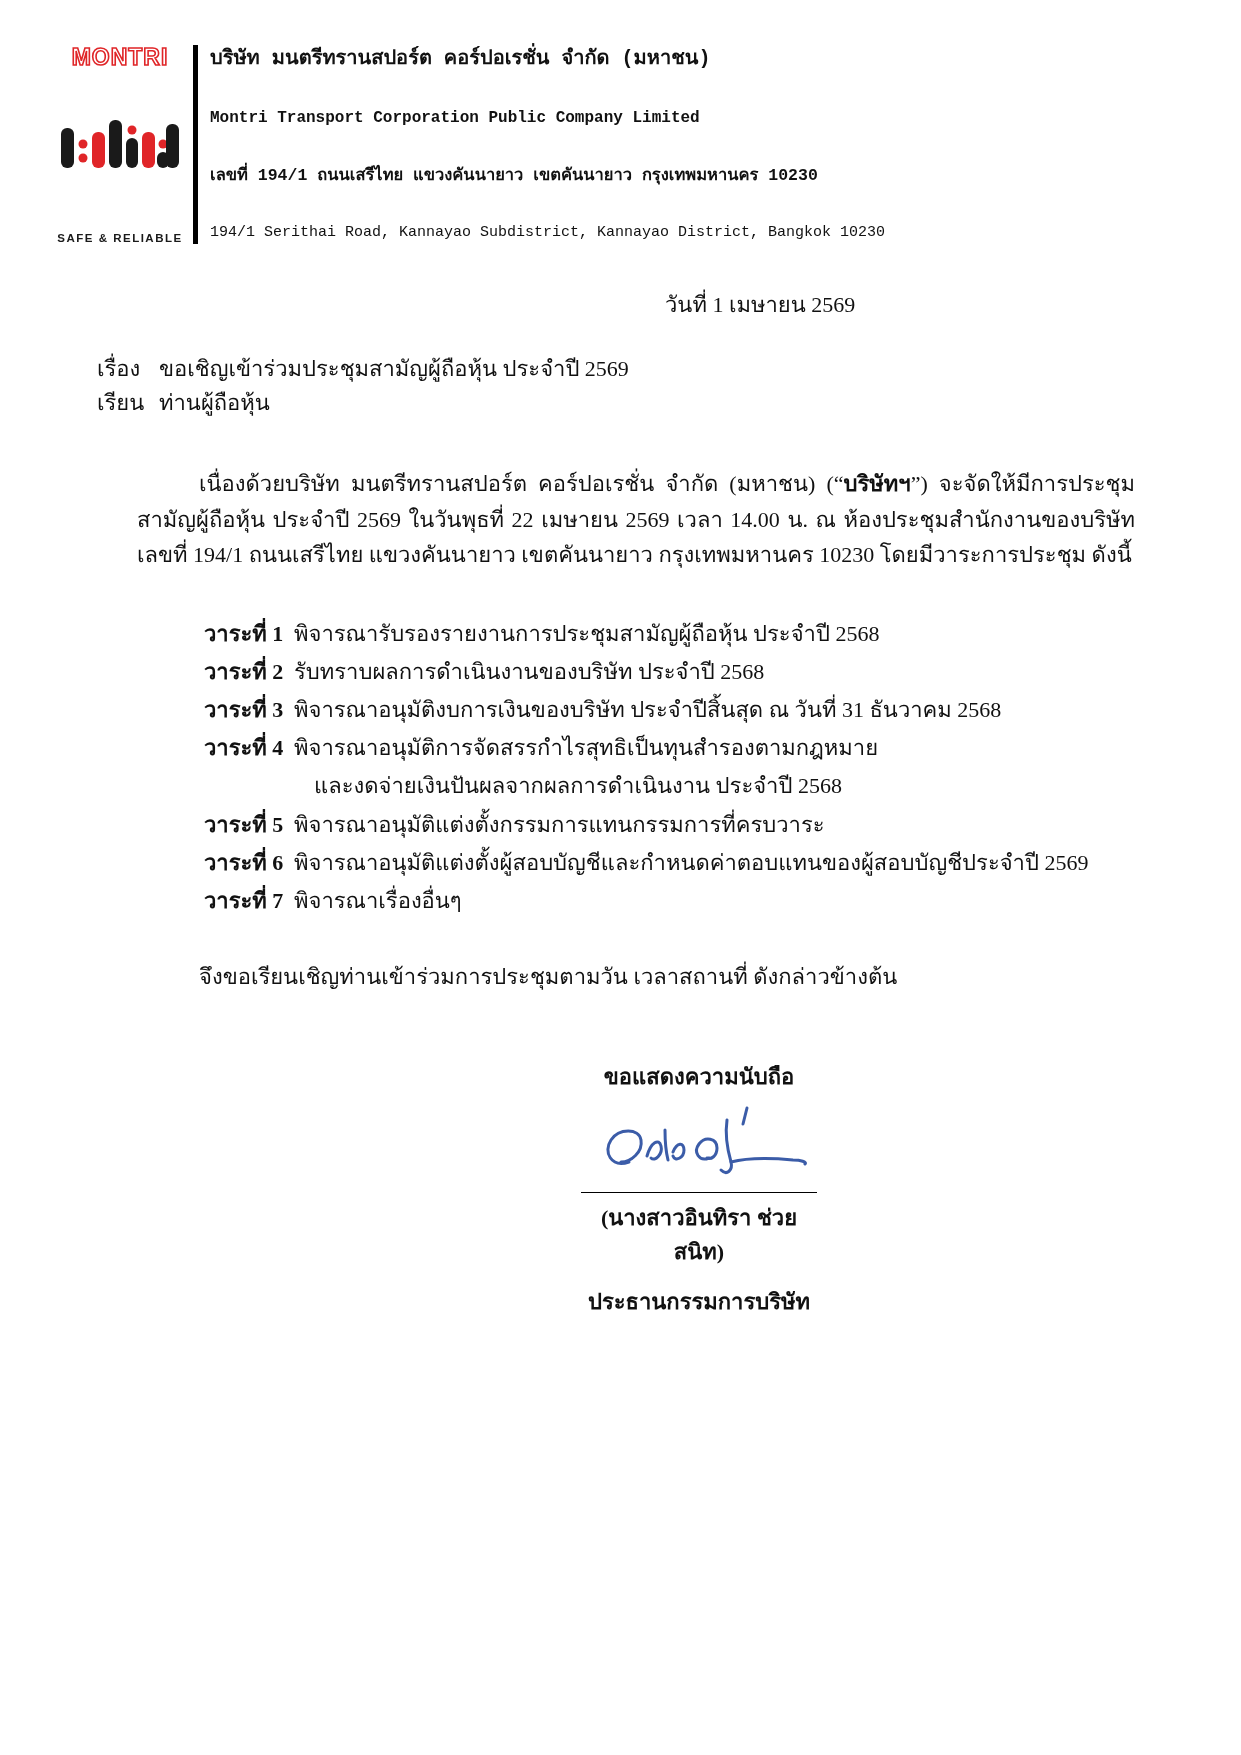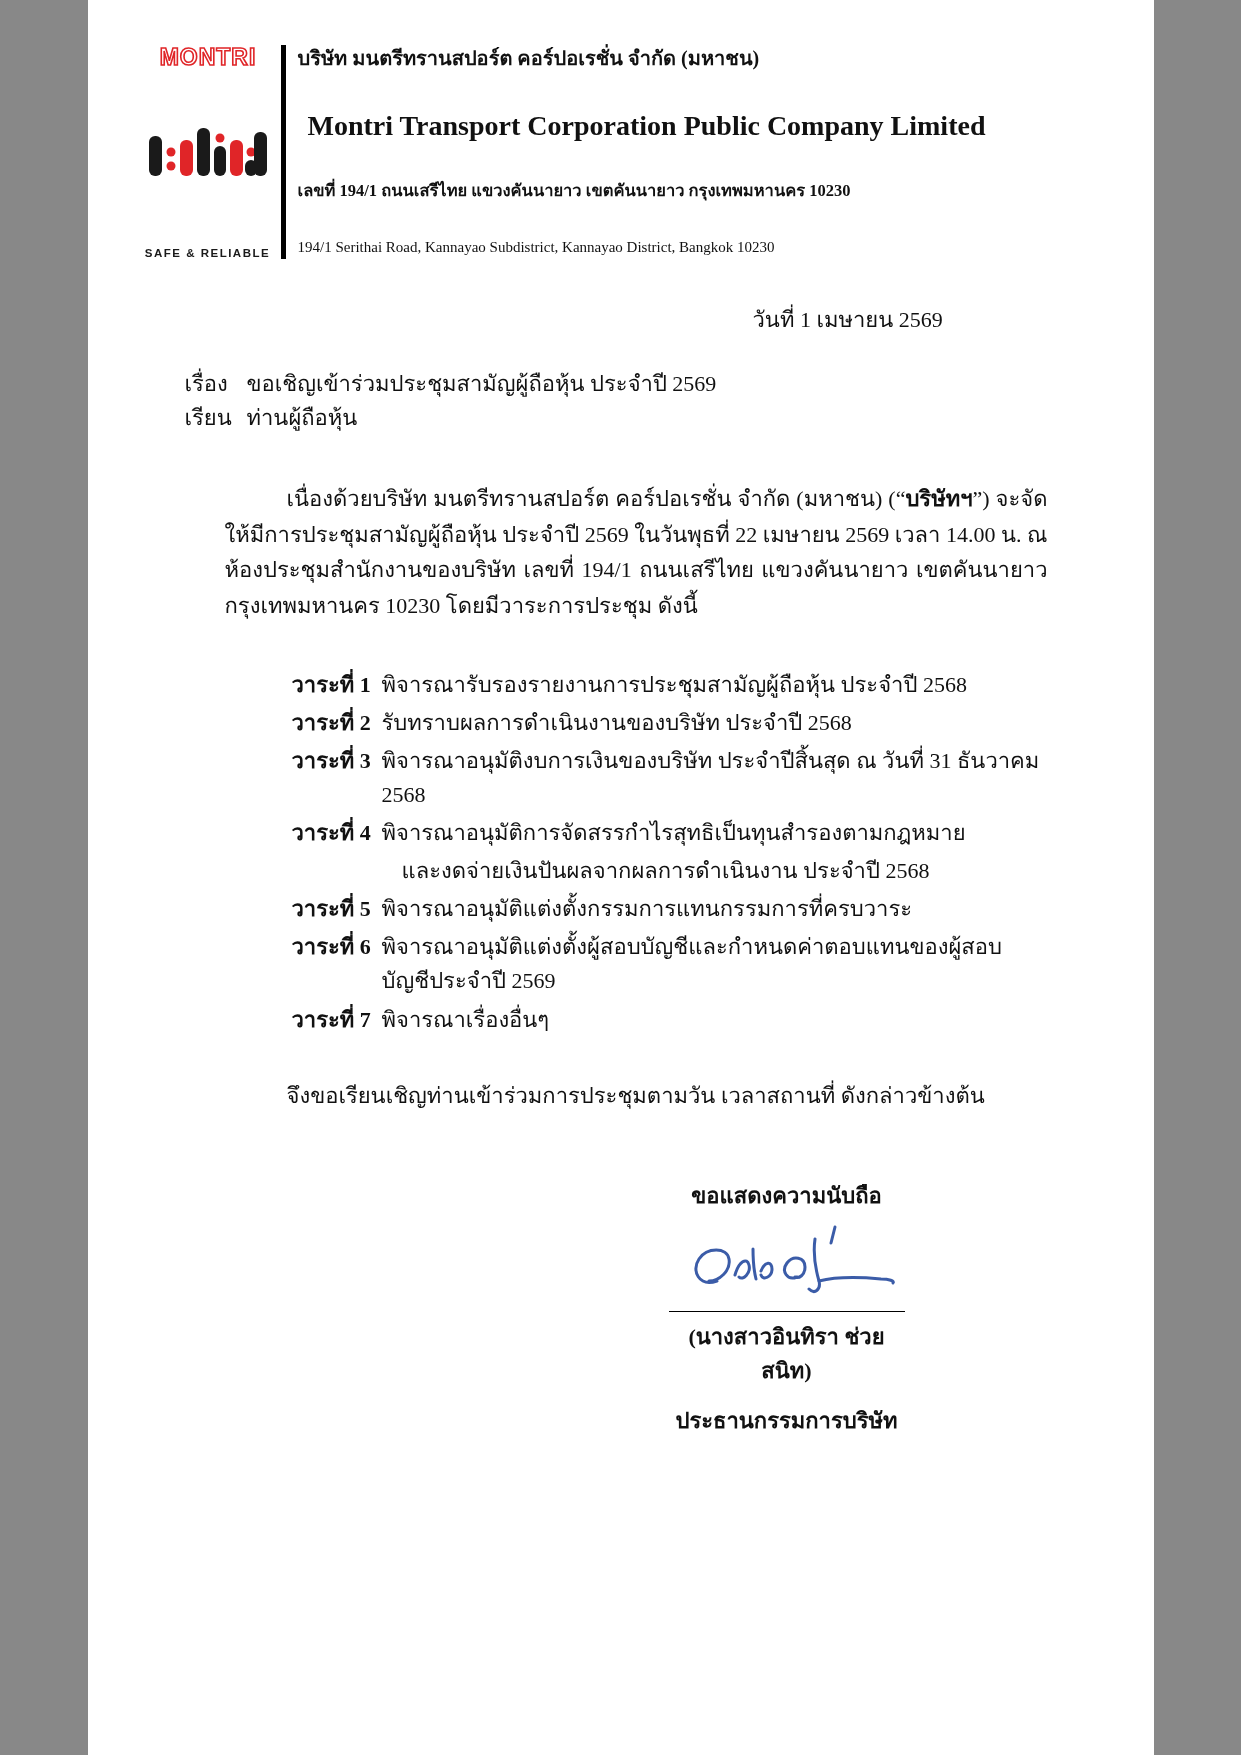--- a/index.html
+++ b/index.html
@@ -1,19 +1,19 @@
 <!DOCTYPE html>
 <html><head>
 <meta charset="utf-8">
 <style>
   * { margin: 0; padding: 0; box-sizing: border-box; }
   html, body { background: #888; }
   .page {
     position: relative;
-    width: 1066px;
+    width: 1241px;
     height: 1755px;
     margin: 0 auto;
     background: #ffffff;
     font-family: "Liberation Serif", "DejaVu Serif", serif;
     color: #111;
     overflow: hidden;
   }
 
   
   .letterhead {
@@ -38,29 +38,29 @@
     color: #1a1a1a;
     white-space: nowrap;
     margin-top: 18px;
   }
   .lh-divider {
     width: 5px;
     background: #000;
     margin: 0 12px 0 10px;
   }
   .lh-text {
-    font-family: Liberation Serif, serif;
+    font-family: Liberation Mono, monospace;
     display: flex;
     flex-direction: column;
     justify-content: space-between;
     padding: 1px 0;
     gap: 37px;
   }
   .lh-th-name  { font-size: 20px; font-weight: bold; line-height: 1.25; }
-  .lh-en-name  { font-size: 28px; font-weight: bold; line-height: 1.25; margin-left: 10px; }
+  .lh-en-name  { font-size: 16px; font-weight: bold; line-height: 1.25; }
   .lh-th-addr  { font-size: 16.5px; font-weight: bold; line-height: 1.3; }
   .lh-en-addr  { font-size: 15px; font-weight: normal; line-height: 1.3; }
 
   
   .letter {
     font-size: 22px;
     line-height: 1.55;
     padding-left: 29px;
   }
   .date-line {

